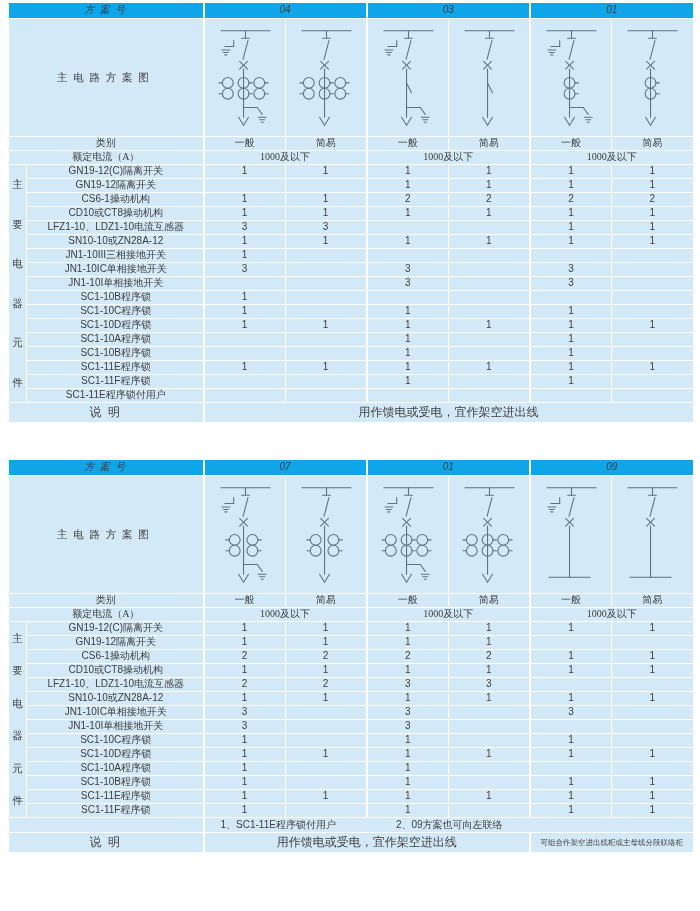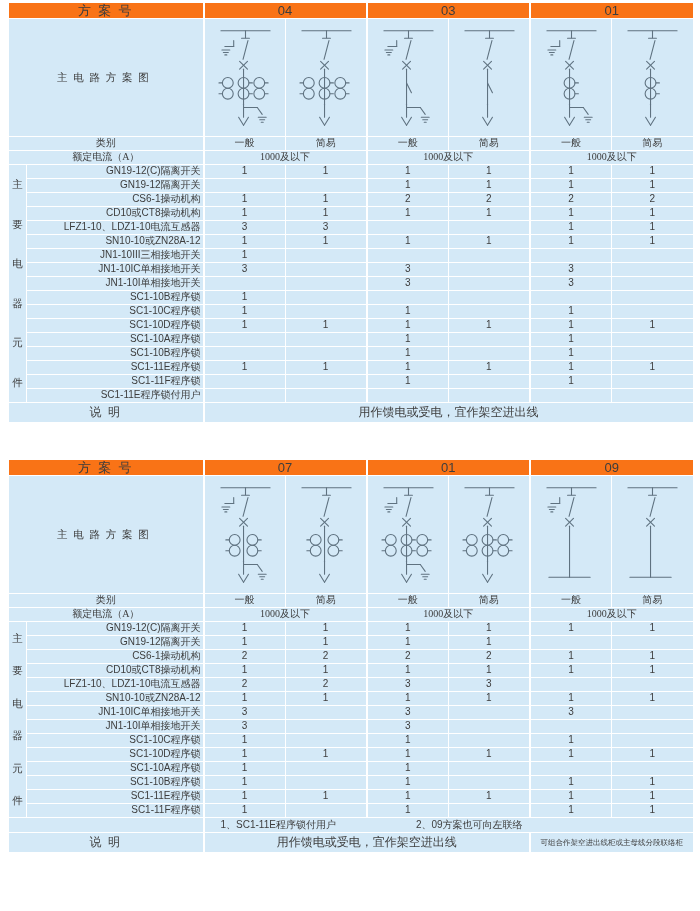--- a/index.html
+++ b/index.html
@@ -15,35 +15,35 @@
     font-family:"Liberation Serif", serif;
   }
   table{border-collapse:collapse;table-layout:fixed;width:685px;}
   .t2{margin-top:36px;}
   td{
     background:#d4e9f7;border:1px solid #ffffff;
     font-size:10px;line-height:1.05;padding:0 2px;height:13px;
     text-align:center;vertical-align:middle;color:#3d3d3d;
     overflow:hidden;white-space:nowrap;
   }
-  td.hdr{background:#f97316;height:15px;font-size:13px;}
+  td.hdr{background:#0ea5e9;height:15px;font-size:10px;font-style:italic;}
   td.gl{border-left-width:2px;}
   td.serif{font-family:"Liberation Serif", serif;}
   td.lsp{letter-spacing:0.55em;padding-left:0.55em;}
   td.diag{height:117px;padding:0;}
-  td.cname{text-align:right;padding-left:4px;}
+  td.cname{text-align:center;padding-left:4px;}
   td.side{width:18px;padding:0;}
   .sidebox{
     display:flex;flex-direction:column;justify-content:space-around;align-items:center;
     height:100%;font-size:10.5px;font-family:"Liberation Serif", serif;color:#3d3d3d;
   }
   td.noterow{height:19px;font-size:12px;}
   td.note-sm{font-size:7.5px;letter-spacing:0;margin-left:48px;}
   td.fnote{height:14px;}
-  .fnflex{display:flex;justify-content:flex-start;gap:80px;padding-left:14px;font-size:10px;}
+  .fnflex{display:flex;justify-content:flex-start;gap:60px;padding-left:14px;font-size:10px;}
   svg{display:block;margin:0 auto;}
 </style>
 </head>
 <body>
 
 <div class="wrap">
   <table class="t1">
       <colgroup>
         <col style="width:18px">
         <col style="width:177px">

